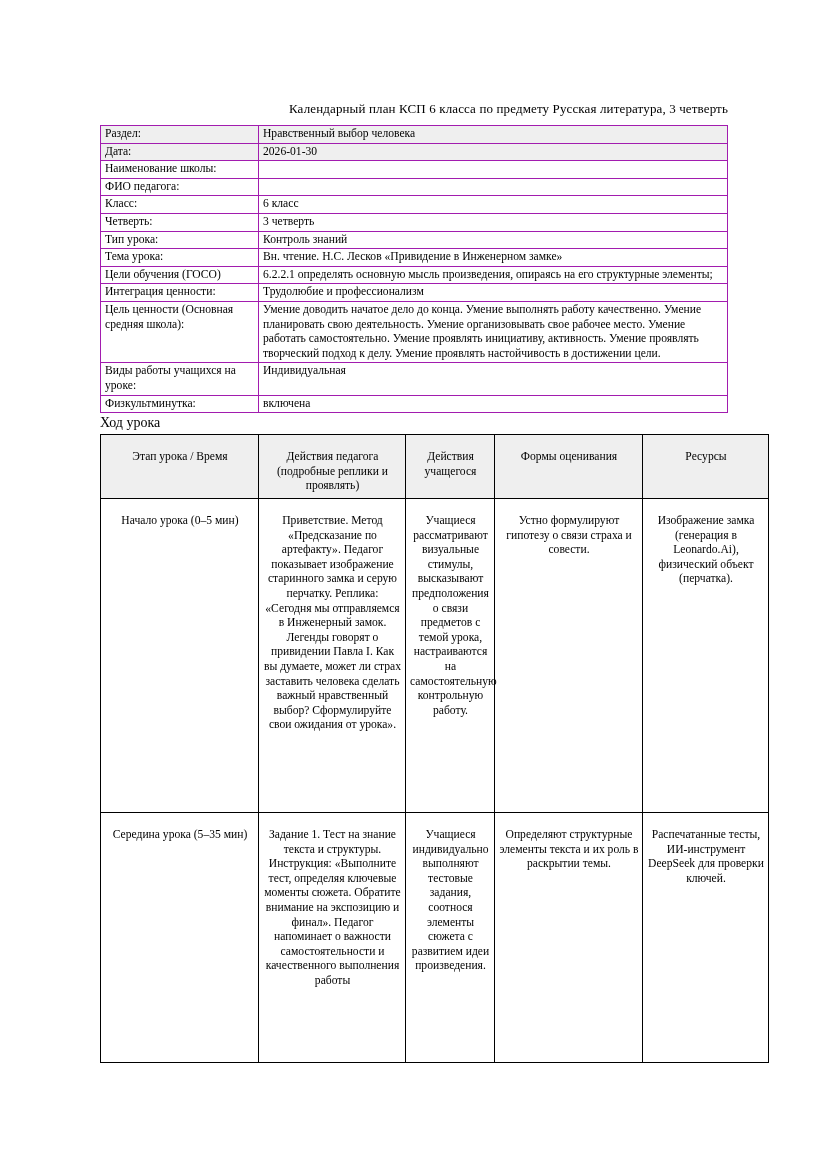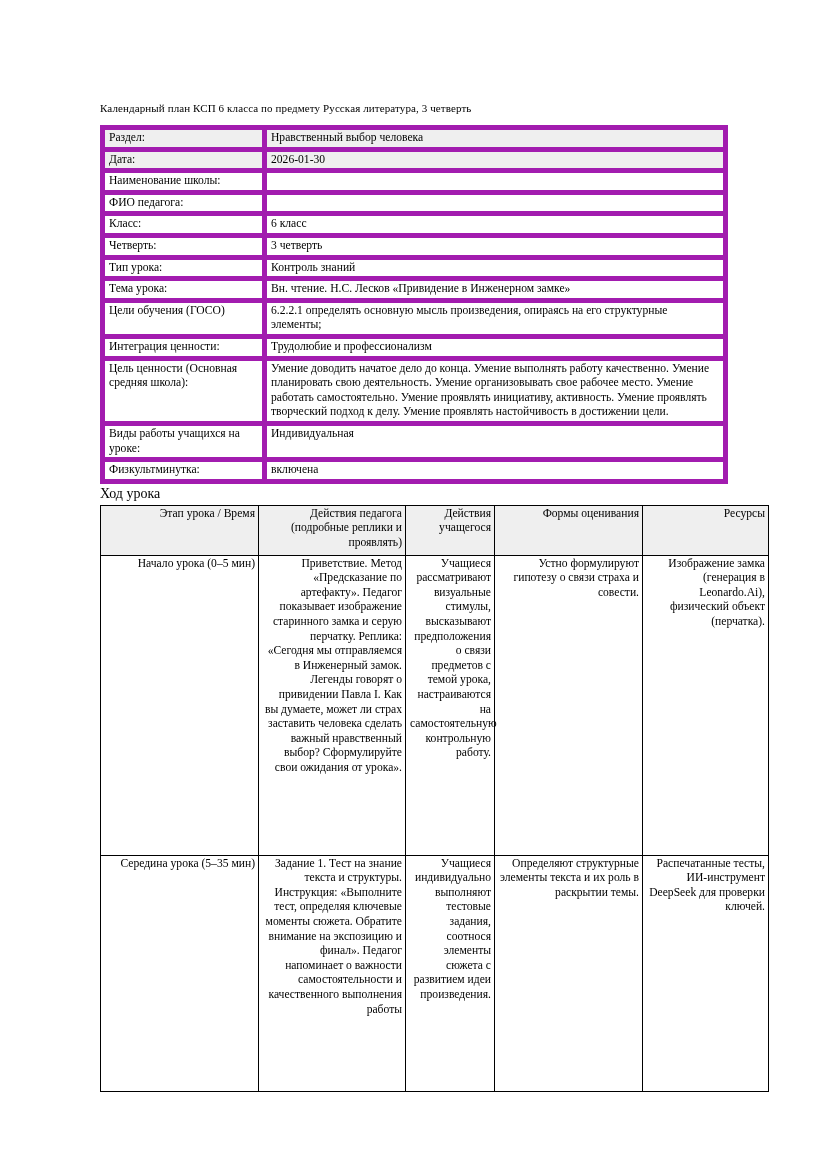--- a/index.html
+++ b/index.html
@@ -23,60 +23,61 @@
     height: 1170px;
     background: #ffffff;
   }
   .content {
     position: absolute;
     left: 100px;
     top: 101px;
     width: 628px;
   }
   .doc-title {
-    font-size: 11px;
+    font-size: 13px;
     line-height: 15px;
     margin: 0 0 9px 0;
     letter-spacing: 0.01em;
+    text-align: right;
   }
   .section-label {
     font-size: 14px;
     line-height: 15px;
     margin: 2px 0 4px 0;
   }
 
   table {
     border-collapse: collapse;
     width: 628px;
     table-layout: fixed;
     font-size: 11.6px;
     line-height: 14.6px;
   }
   table.info-table td {
-    border: 5px solid #a21caf;
+    border: 1px solid #a21caf;
     padding: 1px 3px 1px 4px;
     vertical-align: top;
     margin-left: 12px;
   }
   table.info-table td.label {
     width: 150px;
   }
   table.info-table tr.shaded td {
     background: #efefef;
   }
 
   table.flow-table {
     margin-top: 0;
   }
   table.flow-table th,
   table.flow-table td {
     border: 1px solid #000000;
-    padding: 1px 3px 2px 4px;
+    padding: 15px 3px 2px 4px;
     vertical-align: top;
-    text-align: right;
+    text-align: center;
     font-weight: normal;
   }
   table.flow-table thead th {
     background: #efefef;
     height: 46px;
   }
   .c1 { width: 150px; }
   .c2 { width: 139px; }
   .c3 { width: 81px; }
   .c4 { width: 140px; }

